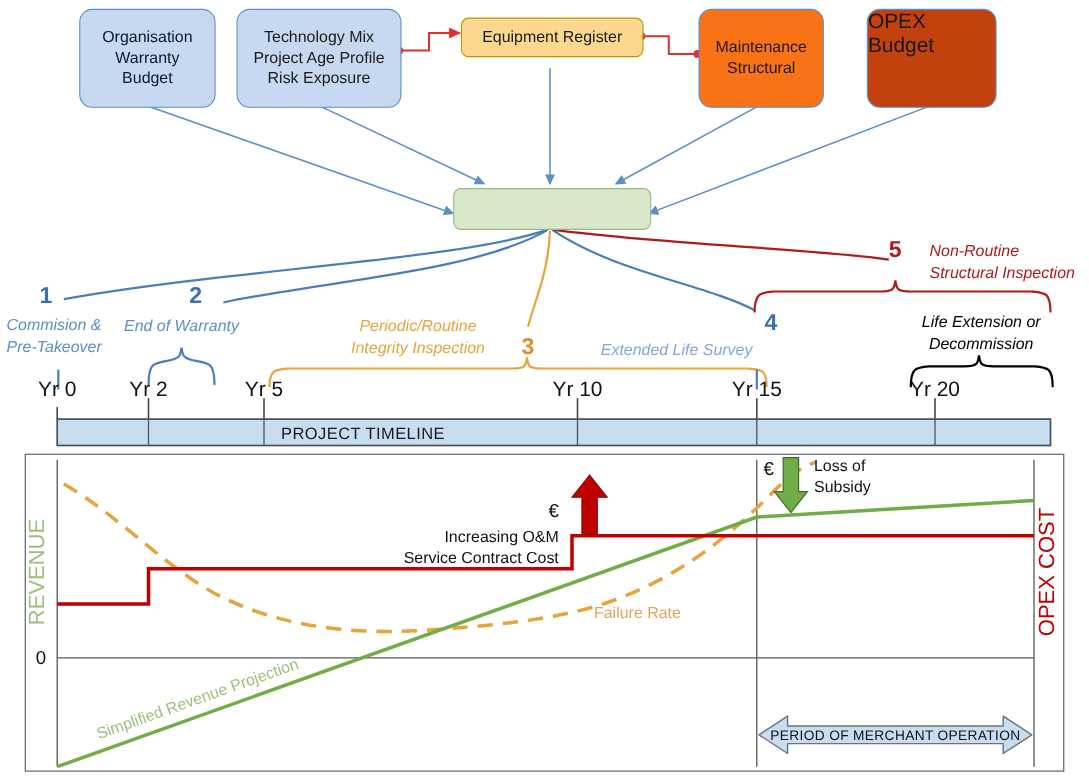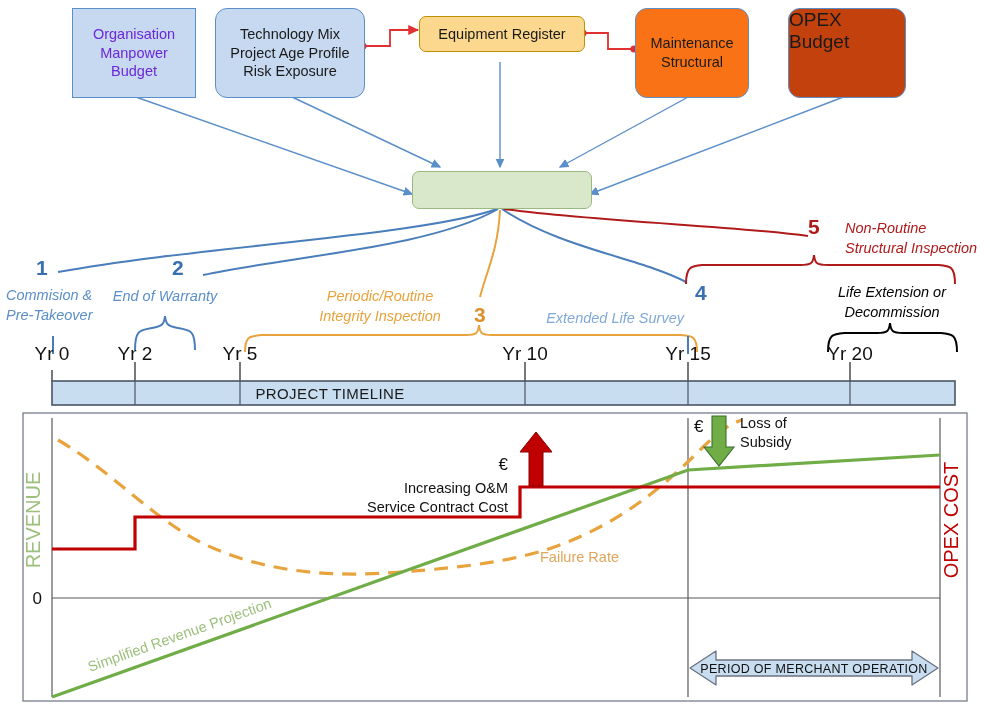--- a/index.html
+++ b/index.html
@@ -173,23 +173,23 @@
     <text class="svgtext" x="740" y="428" font-size="14.5" fill="#111">Loss of</text>
     <text class="svgtext" x="740" y="447" font-size="14.5" fill="#111">Subsidy</text>
 
     <text class="svgtext" x="540" y="562" font-size="14.5" fill="#e0a55a">Failure Rate</text>
 
     <text class="svgtext" x="90" y="672" font-size="14.5" fill="#9cbf7c" transform="rotate(-19.5 90 672)">Simplified Revenue Projection</text>
 
     <text class="svgtext" x="814" y="673" font-size="12.5" fill="#111" text-anchor="middle" letter-spacing="0.3">PERIOD OF MERCHANT OPERATION</text>
   </svg>
 
-  <div style="position:absolute;left:72px;top:8px;width:122px;height:88px;border:1.6px solid #5b8fc9;background:#c6d9f1;border-radius:0;display:flex;flex-direction:column;align-items:center;justify-content:center;line-height:1.28;font-size:14.5px;color:#6d28d9;">
+  <div style="position:absolute;left:72px;top:8px;width:122px;height:88px;border:1.6px solid #5b8fc9;background:#c6d9f1;border-radius:12px;display:flex;flex-direction:column;align-items:center;justify-content:center;line-height:1.28;font-size:14.5px;color:#0f172a;">
     <span>Organisation</span>
-    <span>Manpower</span>
+    <span>Warranty</span>
     <span>Budget</span>
   </div>
 
   <div style="position:absolute;left:215px;top:8px;width:148px;height:88px;border:1.6px solid #5b8fc9;background:#c6d9f1;border-radius:12px;display:flex;flex-direction:column;align-items:center;justify-content:center;line-height:1.28;font-size:14.5px;color:#1a1a1a;">
     <span>Technology Mix</span>
     <span>Project Age Profile</span>
     <span>Risk Exposure</span>
   </div>
 
   <div style="position:absolute;left:419px;top:16px;width:164px;height:34px;border:1.6px solid #bf9000;background:#fbd88d;border-radius:7px;display:flex;align-items:center;justify-content:center;font-size:14.5px;color:#1a1a1a;">

